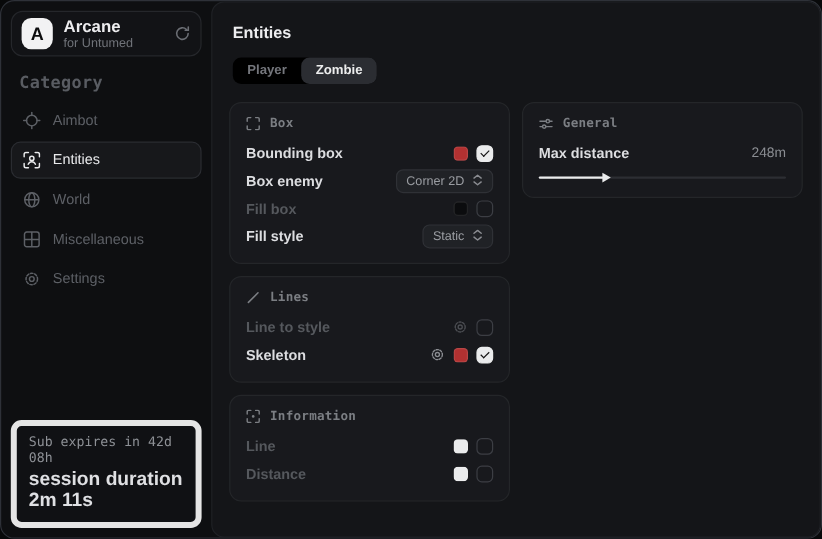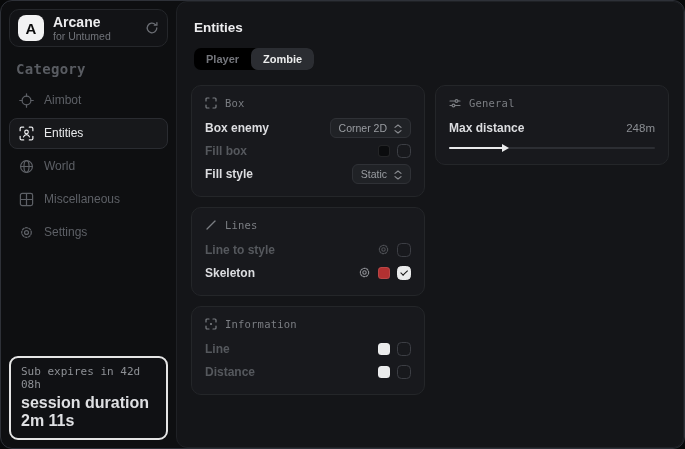--- a/index.html
+++ b/index.html
@@ -45,21 +45,21 @@
     border: 1px solid transparent;
     color: #5d6066; font-size: 12px; font-weight: 500;
     cursor: pointer;
   }
   .nav-item .nav-icon { display: flex; color: inherit; }
   .nav-item.active {
     background: #17181b; border-color: #2a2c31; color: #e9eaec;
   }
   .sidebar-spacer { flex: 1; }
   .sub-card {
-    border: 2px solid #e5e5e5; border-radius: 9px;
+    border: 5px solid #e5e5e5; border-radius: 9px;
     padding: 7px 10px 8px; background: #101114;
   }
   .sub-line1 {
     font-family: "DejaVu Sans Mono", monospace;
     color: #8e9196; font-size: 11px; margin-bottom: 3px;
   }
   .sub-line2 { color: #dfe0e3; font-size: 16px; font-weight: bold; }
   
   .main {
     flex: 1; background: #141518;
@@ -78,21 +78,21 @@
   .tab.active { background: #2b2d32; color: #eceded; }
   .content { display: flex; gap: 10px; margin-top: 15px; }
   .col { width: 236px; display: flex; flex-direction: column; gap: 10px; }
   .card {
     background: #18191d; border: 1px solid #242629; border-radius: 10px;
     padding: 11px 13px;
   }
   .card-header {
     display: flex; align-items: center; gap: 8px;
     color: #7b7e83; font-family: "DejaVu Sans Mono", monospace;
-    font-size: 10.5px; margin-bottom: 7px; letter-spacing: 0.2px;
+    font-size: 10.5px; margin-bottom: 7px; letter-spacing: 0.2px; font-weight: bold;
   }
   .row {
     display: flex; align-items: center; justify-content: space-between;
     height: 23px;
   }
   .row-label { font-size: 12px; font-weight: 600; color: #dcdde0; }
   .row.disabled .row-label { color: #55585d; }
   .controls { display: flex; align-items: center; gap: 7px; }
   .swatch {
     width: 12px; height: 12px; border-radius: 3.5px;
@@ -105,21 +105,21 @@
   }
   .checkbox.checked { background: #eaebec; border-color: #eaebec; }
   .checkbox.checked::after {
     content: ''; width: 6px; height: 3px;
     border-left: 1.6px solid #141414; border-bottom: 1.6px solid #141414;
     transform: rotate(-45deg) translate(0.5px, -1px);
   }
   .gear-btn { display: flex; cursor: pointer; color: #8b8d92; }
   .row.disabled .gear-btn { color: #4c4e53; }
   .dropdown {
-    display: flex; align-items: flex-end; gap: 7px;
+    display: flex; align-items: flex-start; gap: 7px;
     background: #202226; border: 1px solid #2f3136; border-radius: 6px;
     padding: 3px 8px; cursor: pointer;
   }
   .dropdown-value { color: #9a9da2; font-size: 10.5px; font-weight: 500; }
   .dropdown .chevrons { display: flex; color: #8a8c91; }
   
   .slider-value { color: #8b8e93; font-size: 11.5px; font-weight: 500; }
   .slider {
     position: relative; height: 10px; margin-top: 4px; cursor: pointer;
     display: flex; align-items: center;
@@ -243,20 +243,27 @@
           <div class="card-header">
             <span>
               <svg width="12" height="12" viewBox="0 0 12 12" fill="none" stroke="currentColor" stroke-width="1.2" stroke-linecap="round" stroke-linejoin="round">
                 <path d="M1 4V2a1 1 0 0 1 1-1h2"></path>
                   <path d="M8 1h2a1 1 0 0 1 1 1v2"></path>
                   <path d="M11 8v2a1 1 0 0 1-1 1H8"></path>
                   <path d="M4 11H2a1 1 0 0 1-1-1V8"></path>
               </svg>
             </span>
             <span>Box</span>
+          </div>
+          <div class="row">
+            <span class="row-label">Bounding box</span>
+            <span class="controls">
+              <span class="swatch" style="background-color: rgb(178, 49, 49);"></span>
+              <span class="checkbox checked"></span>
+            </span>
           </div>
           <div class="row">
             <span class="row-label">Box enemy</span>
             <span class="dropdown">
               <span class="dropdown-value">Corner 2D</span>
               <span class="chevrons">
                 <svg width="8" height="10" viewBox="0 0 8 10" fill="none" stroke="currentColor" stroke-width="1.2" stroke-linecap="round" stroke-linejoin="round">
                   <path d="M1 3.4 4 1l3 2.4"></path>
                     <path d="M1 6.6 4 9l3-2.4"></path>
                 </svg>

